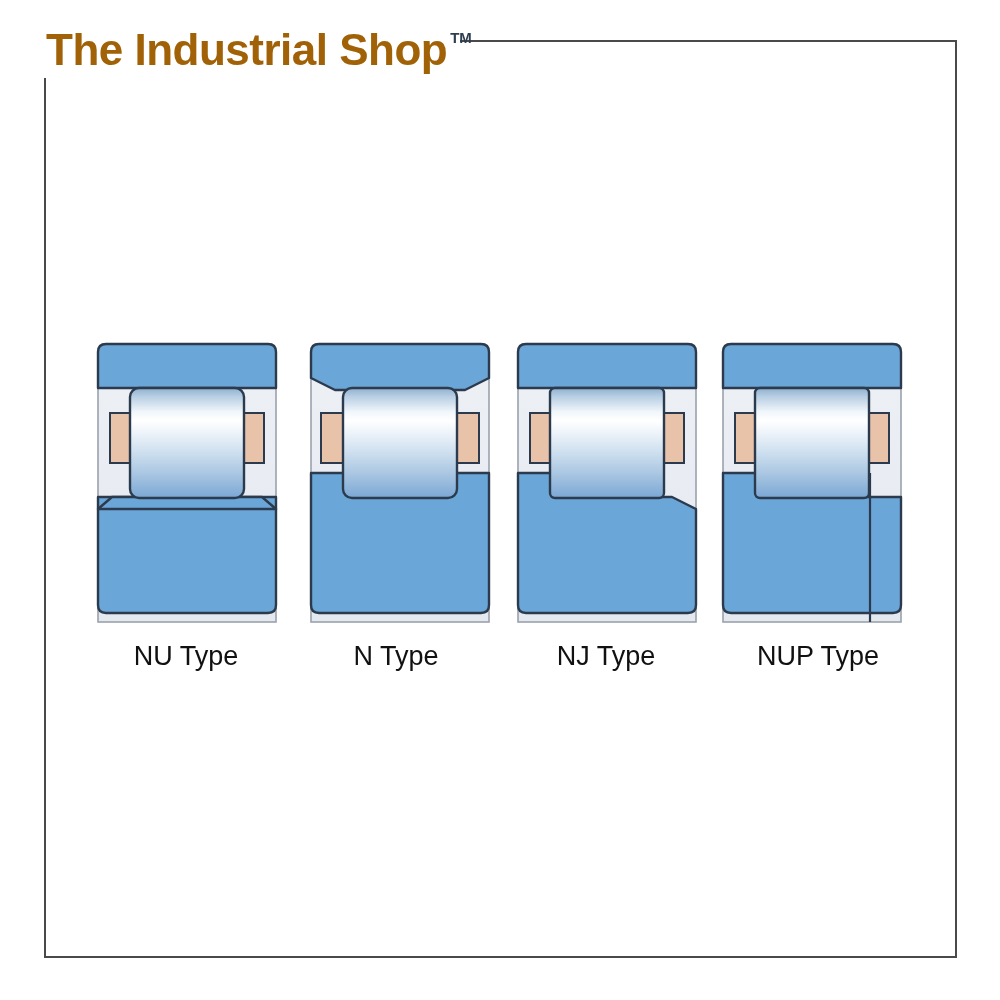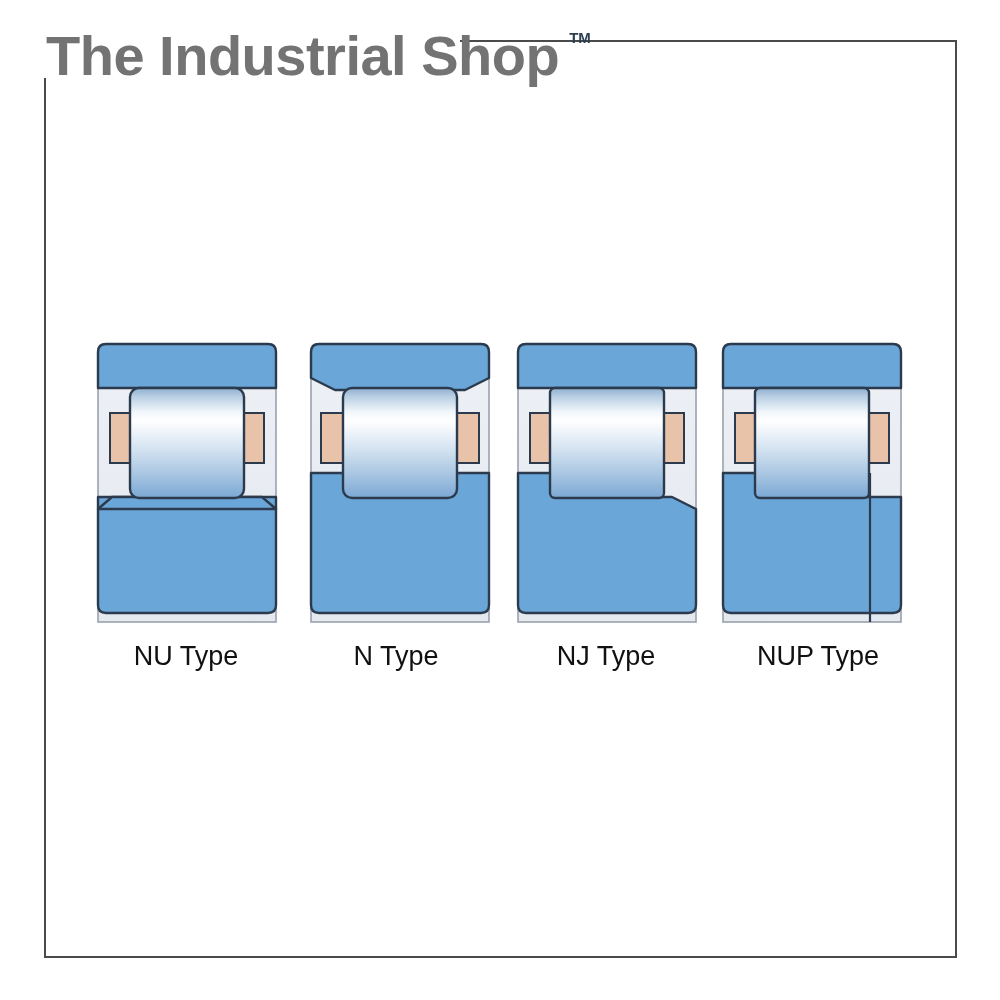--- a/index.html
+++ b/index.html
@@ -10,27 +10,27 @@
   }
   #canvas{position:absolute;left:0;top:0;width:1000px;height:1000px;}
 
   
   #logo{
     position:absolute;left:46px;top:28px;
     display:flex;align-items:flex-start;
     pointer-events:none;
   }
   #logo .word{
-    font-size:56px;font-weight:700;color:#737373;
+    font-size:44px;font-weight:700;color:#a16207;
     letter-spacing:-0.5px;line-height:1;
     white-space:nowrap;
   }
   #logo .tm{
     font-size:15px;font-weight:700;color:#2d3e50;
-    margin-left:10px;margin-top:2px;line-height:1;
+    margin-left:3px;margin-top:2px;line-height:1;
   }
 
   
   #frame{
     position:absolute;left:44px;top:40px;
     width:913px;height:918px;
     border:2px solid #4a4a4a;
     box-sizing:border-box;
     background:transparent;
   }

